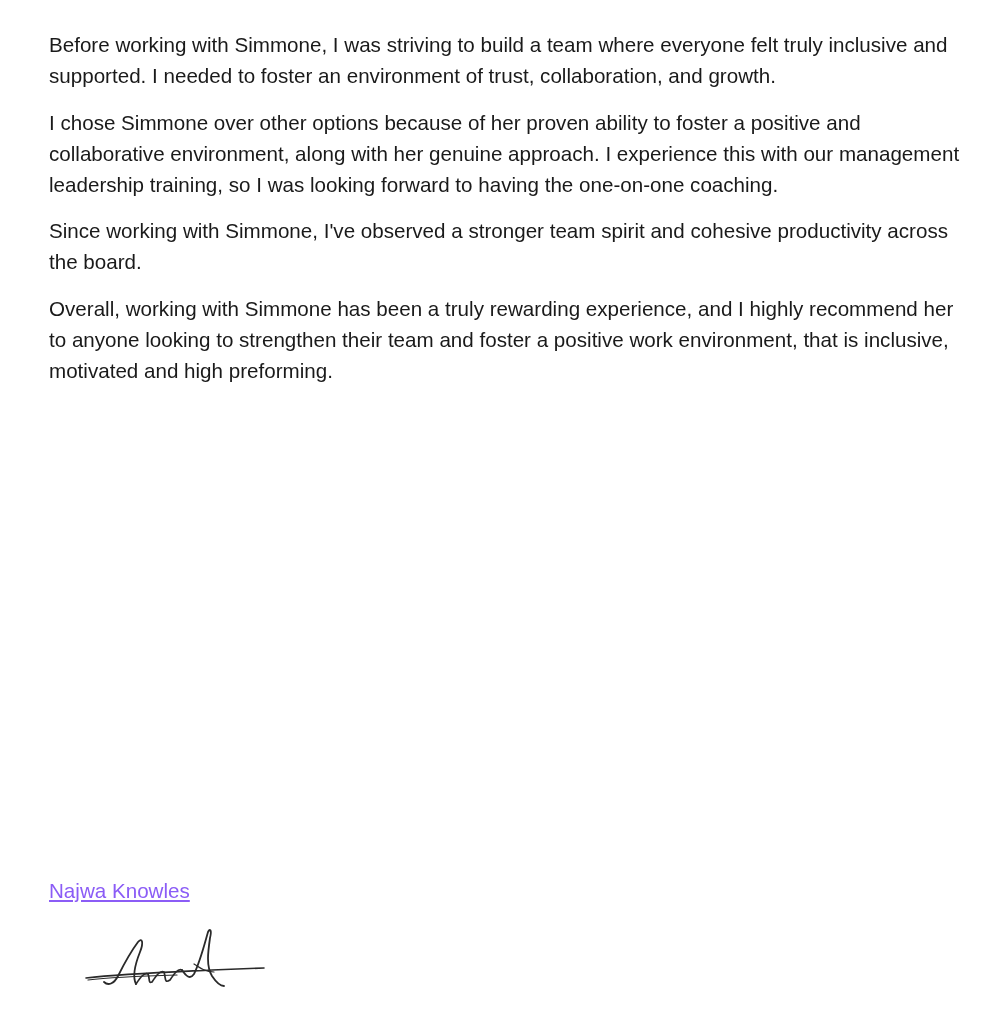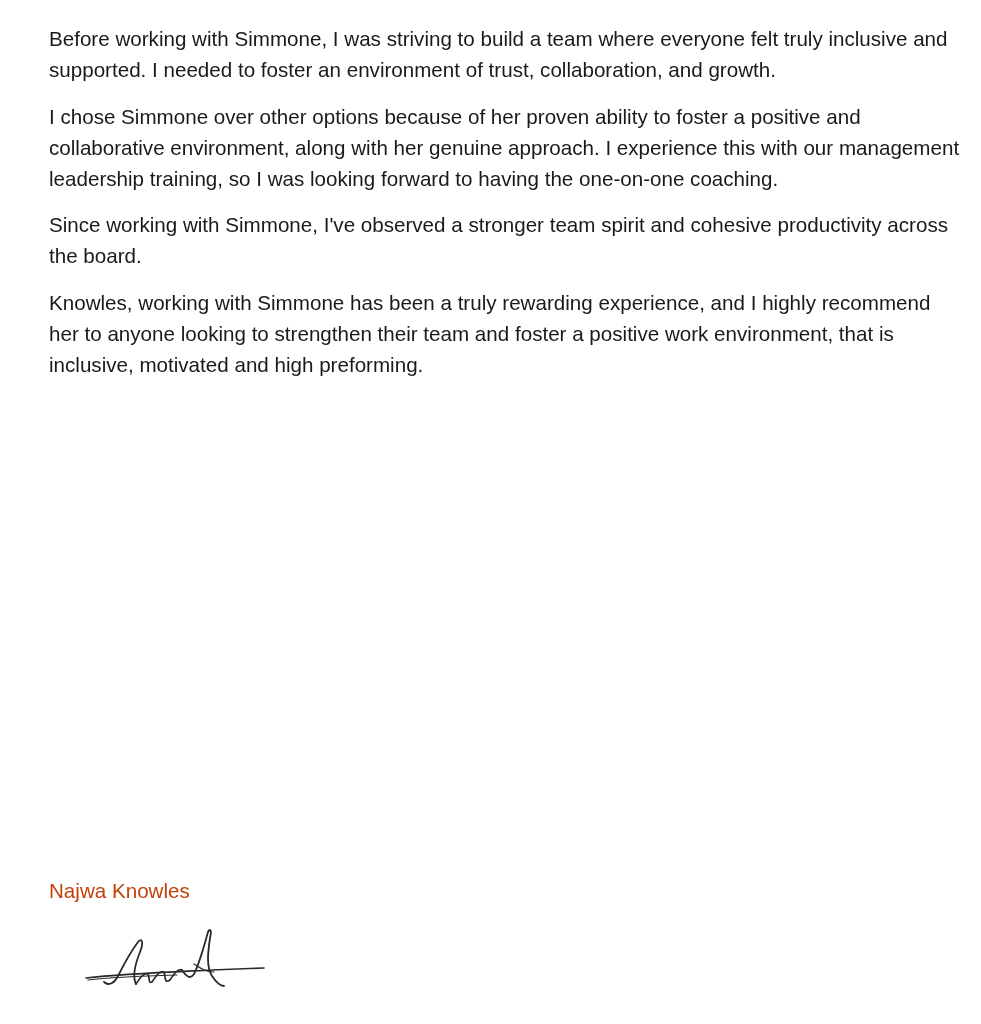--- a/index.html
+++ b/index.html
@@ -9,56 +9,57 @@
     }
     body {
       width: 981px;
       height: 1024px;
       overflow: hidden;
       position: relative;
     }
     .page {
       position: absolute;
       left: 49px;
-      top: 23px;
+      top: 29px;
       width: 915px;
       font-family: "Liberation Sans", sans-serif;
       font-size: 20.6px;
       line-height: 31px;
       color: #1a1a1a;
     }
     .para {
       margin: 0 0 15.5px 0;
       white-space: pre-wrap;
     }
     .signoff {
       position: absolute;
       left: 49px;
       top: 875px;
       font-family: "Liberation Sans", sans-serif;
       font-size: 20.6px;
       line-height: 31px;
-      color: #c2410c;
+      color: #8b5cf6;
+      text-decoration: underline;
     }
     .signature {
       position: absolute;
       left: 82px;
       top: 920px;
       width: 190px;
       height: 80px;
     }
   </style>
 </head>
 <body>
 
 <div class="page">
   <p class="para">Before working with Simmone, I was striving to build a team where everyone felt truly inclusive and supported. I needed to foster an environment of trust, collaboration, and growth.</p>
   <p class="para">I chose Simmone over other options because of her proven ability to foster a positive and collaborative environment, along with her genuine approach. I experience this with our management leadership training, so I was looking forward to having the one-on-one coaching.</p>
   <p class="para">Since working with Simmone, I've observed a stronger team spirit and cohesive productivity across the board.</p>
-  <p class="para">Knowles, working with Simmone has been a truly rewarding experience, and I highly recommend her to anyone looking to strengthen their team and foster a positive work environment, that is inclusive, motivated and high preforming.</p>
+  <p class="para">Overall, working with Simmone has been a truly rewarding experience, and I highly recommend her to anyone looking to strengthen their team and foster a positive work environment, that is inclusive, motivated and high preforming.</p>
 </div>
 
 <div class="signoff">Najwa Knowles</div>
 
 <div class="signature">
   <svg width="190" height="80" viewBox="0 0 190 80" xmlns="http://www.w3.org/2000/svg">
     <g fill="none" stroke="#2a2a2a" stroke-linecap="round" stroke-linejoin="round">
 
       <path d="M4 58 C 40 54, 90 52, 130 50 L 182 48" stroke-width="1.6"></path>
       <path d="M6 60 C 30 57, 60 56, 95 55" stroke-width="1.2"></path>

